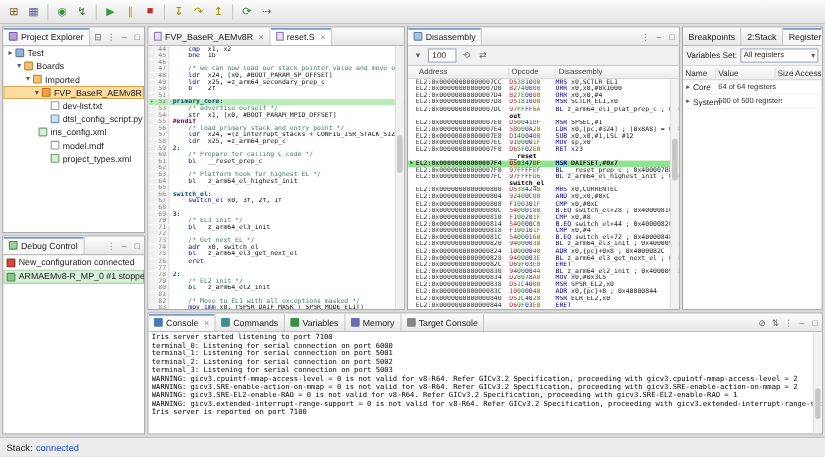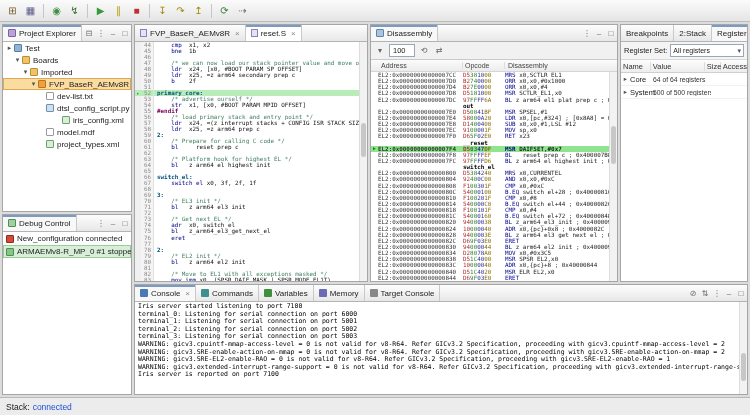--- a/index.html
+++ b/index.html
@@ -162,21 +162,21 @@
             <div class="trow" style="padding-left: 34px;">
               <span class="twist"></span>
               <span class="ticon file"></span>
               <span class="tlabel">dev-list.txt</span>
             </div>
             <div class="trow" style="padding-left: 34px;">
               <span class="twist"></span>
               <span class="ticon file-py"></span>
               <span class="tlabel">dtsl_config_script.py</span>
             </div>
-            <div class="trow" style="padding-left: 50px;">
+            <div class="trow" style="padding-left: 23px;">
               <span class="twist"></span>
               <span class="ticon file-xml"></span>
               <span class="tlabel">iris_config.xml</span>
             </div>
             <div class="trow" style="padding-left: 34px;">
               <span class="twist"></span>
               <span class="ticon file"></span>
               <span class="tlabel">model.mdf</span>
             </div>
             <div class="trow" style="padding-left: 34px;">
@@ -347,21 +347,21 @@
                 <span>Breakpoints</span>
               </div>
               <div class="vtab">
                 <span>2:Stack</span>
               </div>
               <div class="vtab active">
                 <span>Registers</span>
               </div>
             </div>
           <div class="regset">
-            <span>Register Set:</span>
+            <span>Variables Set:</span>
             <div class="regcombo">
               <span>All registers</span>
               <span class="carat">▾</span>
             </div>
           </div>
           <div class="rhead">
               <span class="rh0">Name</span>
               <span class="rh1">Value</span>
               <span class="rh2">Size</span>
               <span class="rh3">Access</span>

